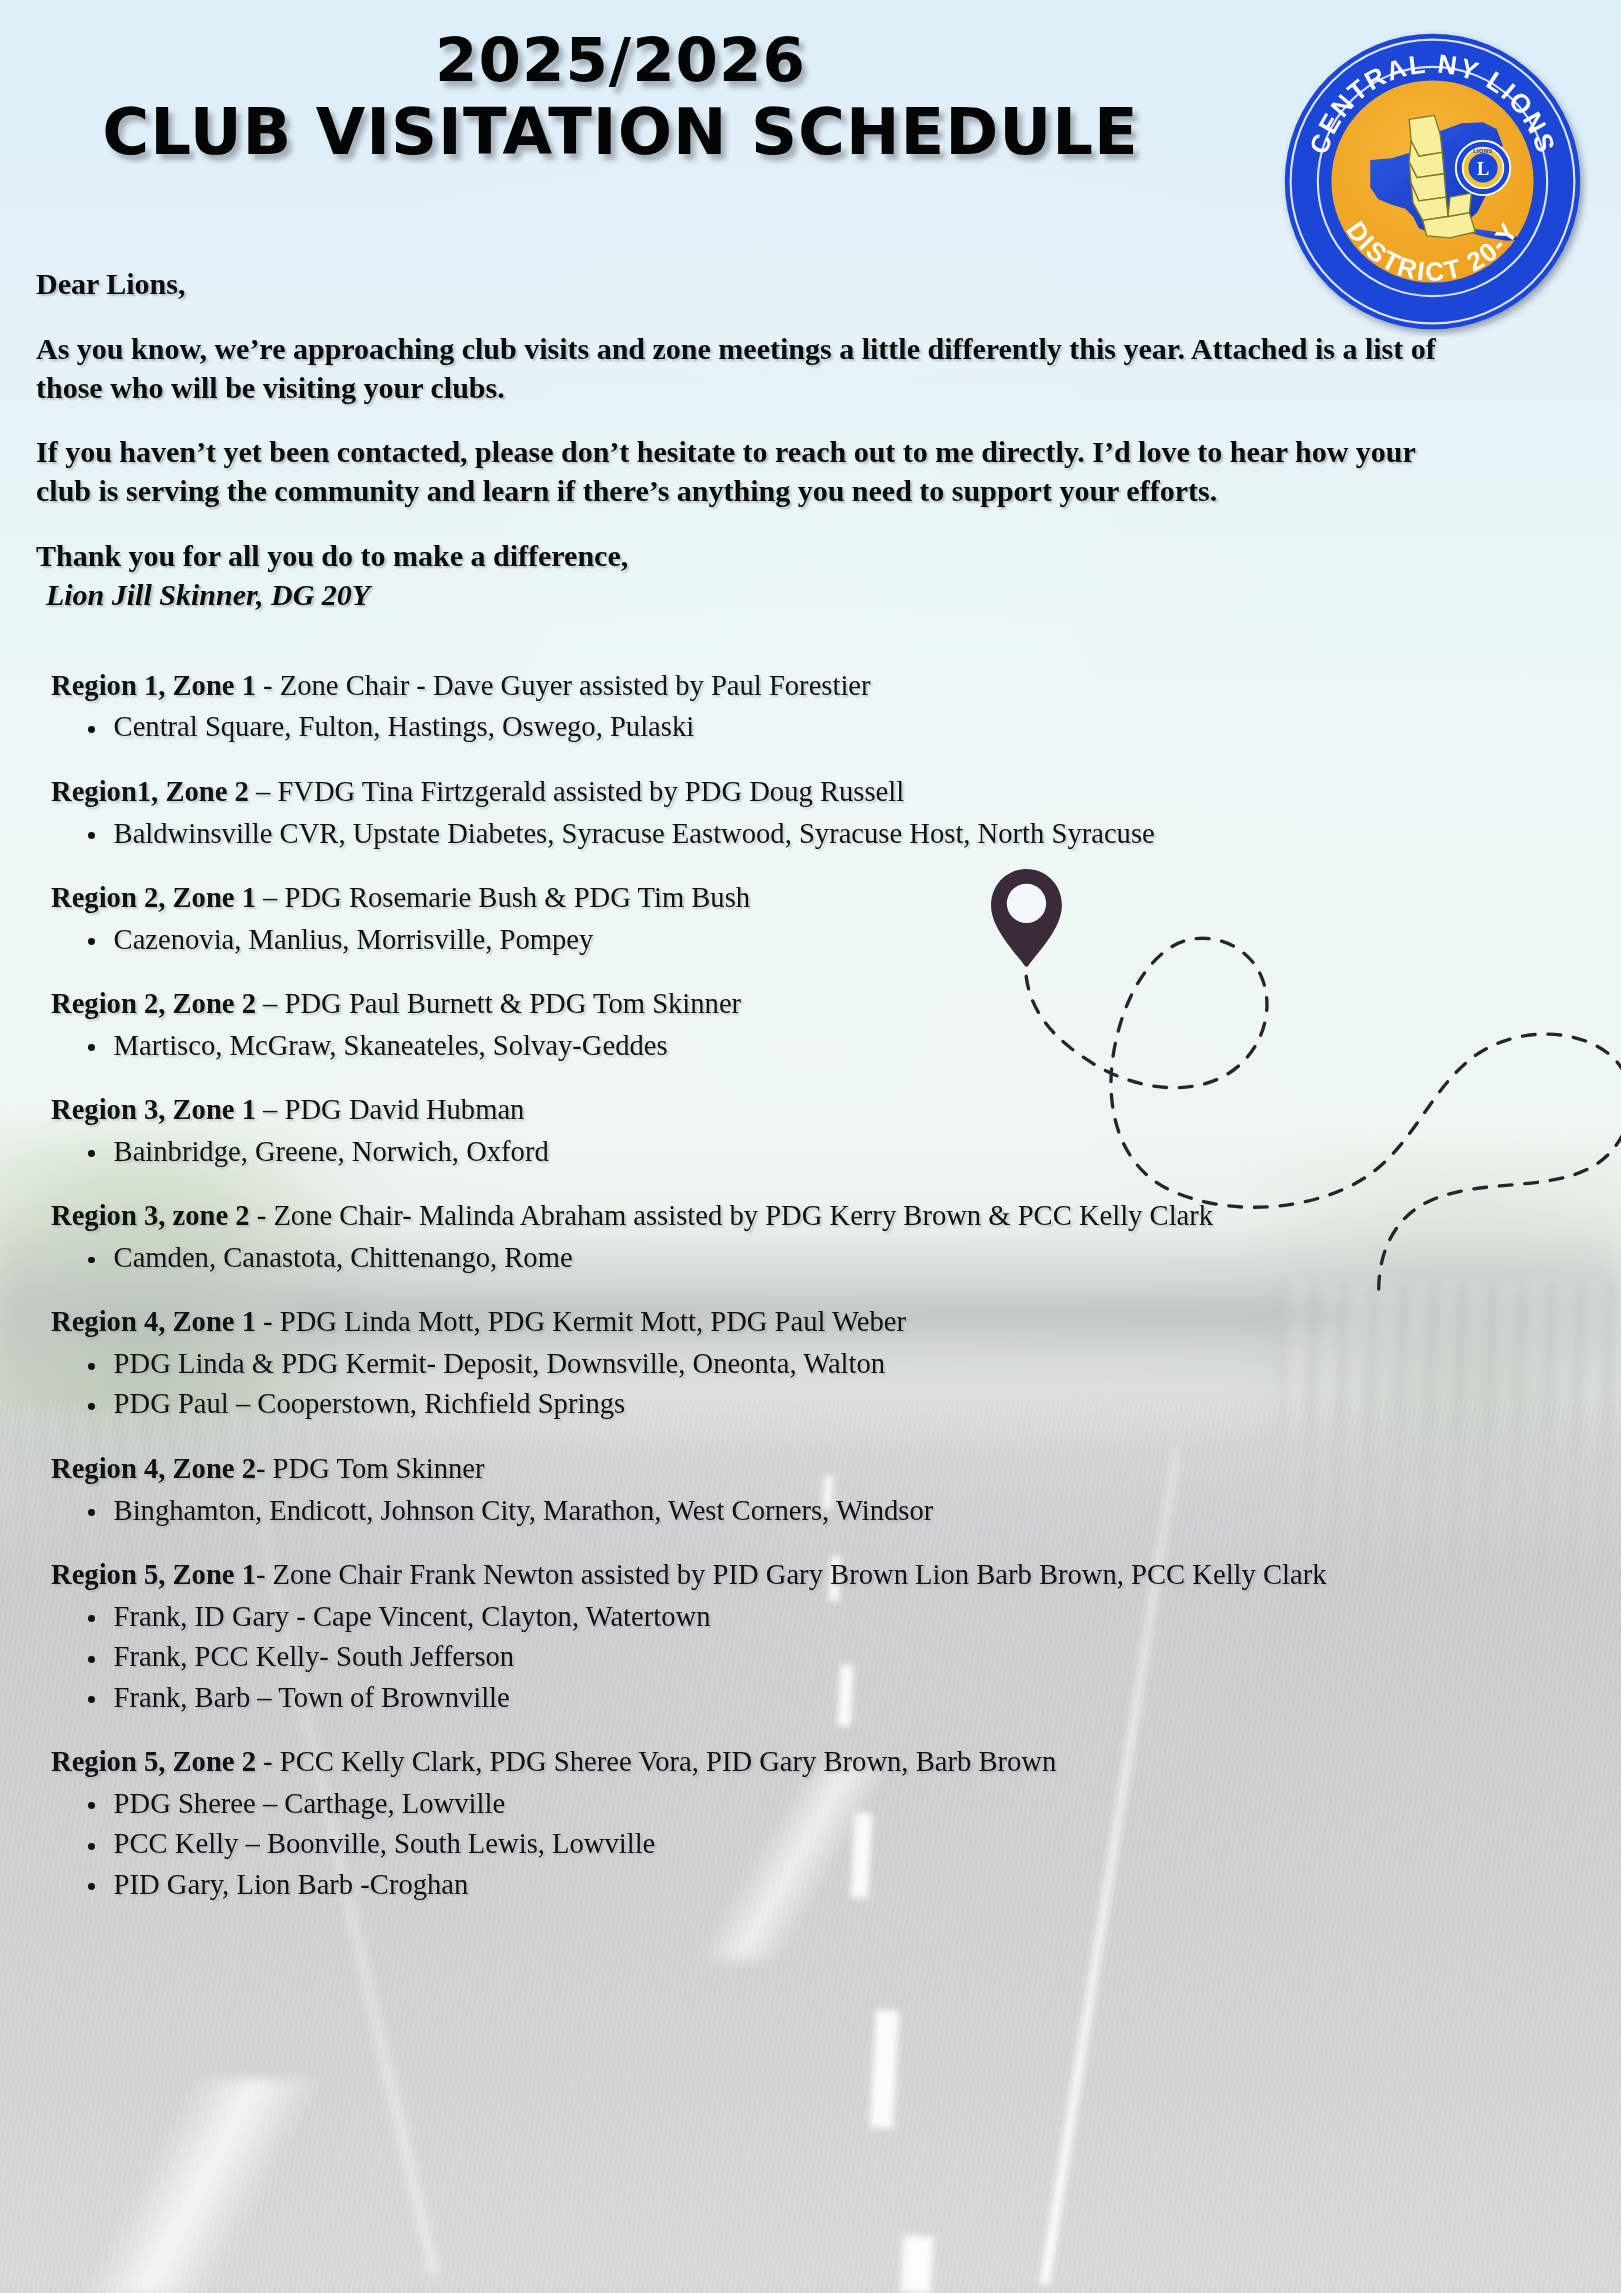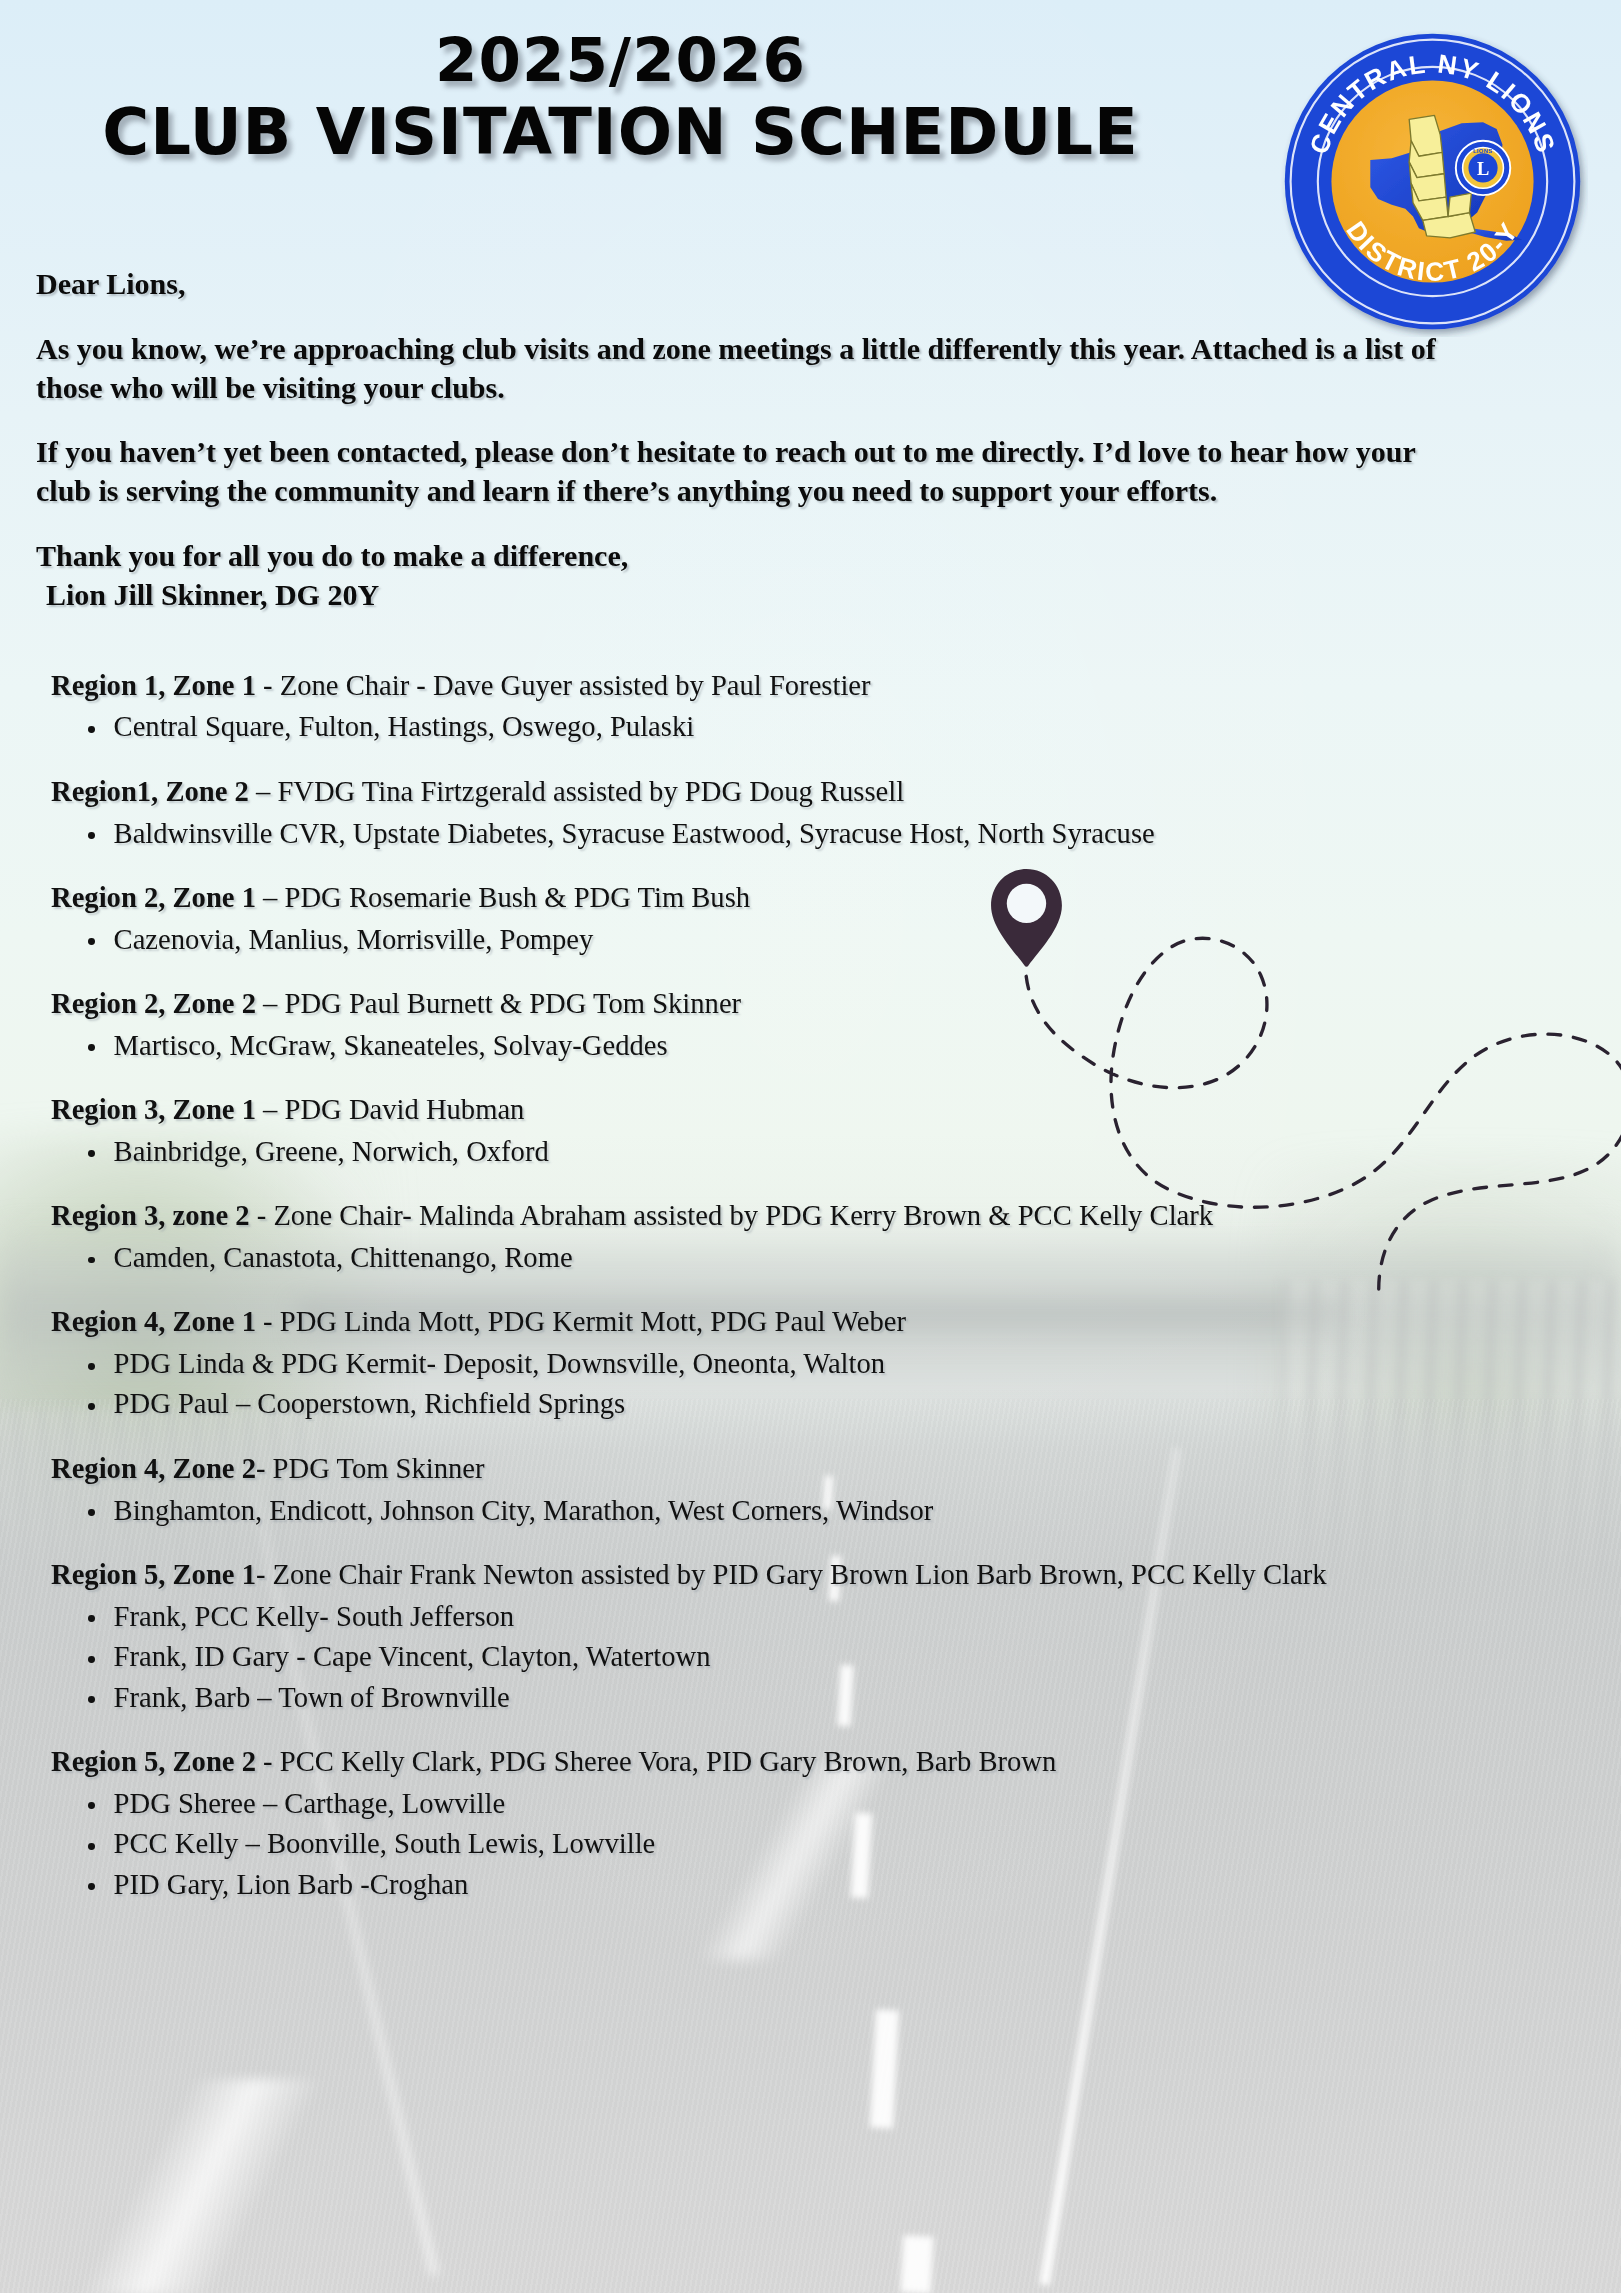--- a/index.html
+++ b/index.html
@@ -184,21 +184,21 @@
     left: 36px; top: 264px; width: 1438px;
     font-family: "Liberation Serif", "DejaVu Serif", serif;
     font-weight: 700;
     font-size: 30px;
     line-height: 1.30;
     color: #0b0b0b;
     text-shadow: 2px 2px 2px rgba(120,130,140,0.45);
   }
   .letter p { margin: 0 0 25.6px 0; }
   .letter p.sign { margin: 0; }
-  .sign-name { padding-left: 9.9px; display: block; }
+  .sign-name { padding-left: 9.9px; display: block; font-style: italic; }
 
   
   .regions {
     position: absolute;
     left: 51px; top: 640px; width: 1497px;
     color: #111;
     font-size: 28.6px;
     line-height: 1.28;
   }
   .region-block { margin-bottom: 27.6px; margin-top: 28px; }
@@ -436,22 +436,22 @@
       <ul class="clubs">
           <li>Binghamton, Endicott, Johnson City, Marathon, West Corners, Windsor</li>
         </ul>
     </div>
 
     <div class="region-block">
       <div class="region-head">
         <span class="rh-bold">Region 5, Zone 1</span><span class="rh-rest">- Zone Chair Frank Newton assisted by PID Gary Brown Lion Barb Brown, PCC Kelly Clark</span>
       </div>
       <ul class="clubs">
+          <li>Frank, ID Gary - Cape Vincent, Clayton, Watertown</li>
           <li>Frank, PCC Kelly- South Jefferson</li>
-          <li>Frank, ID Gary - Cape Vincent, Clayton, Watertown</li>
           <li>Frank, Barb – Town of Brownville</li>
         </ul>
     </div>
 
     <div class="region-block">
       <div class="region-head">
         <span class="rh-bold">Region 5, Zone 2</span><span class="rh-rest"> - PCC Kelly Clark, PDG Sheree Vora, PID Gary Brown, Barb Brown</span>
       </div>
       <ul class="clubs">
           <li>PDG Sheree – Carthage, Lowville</li>

